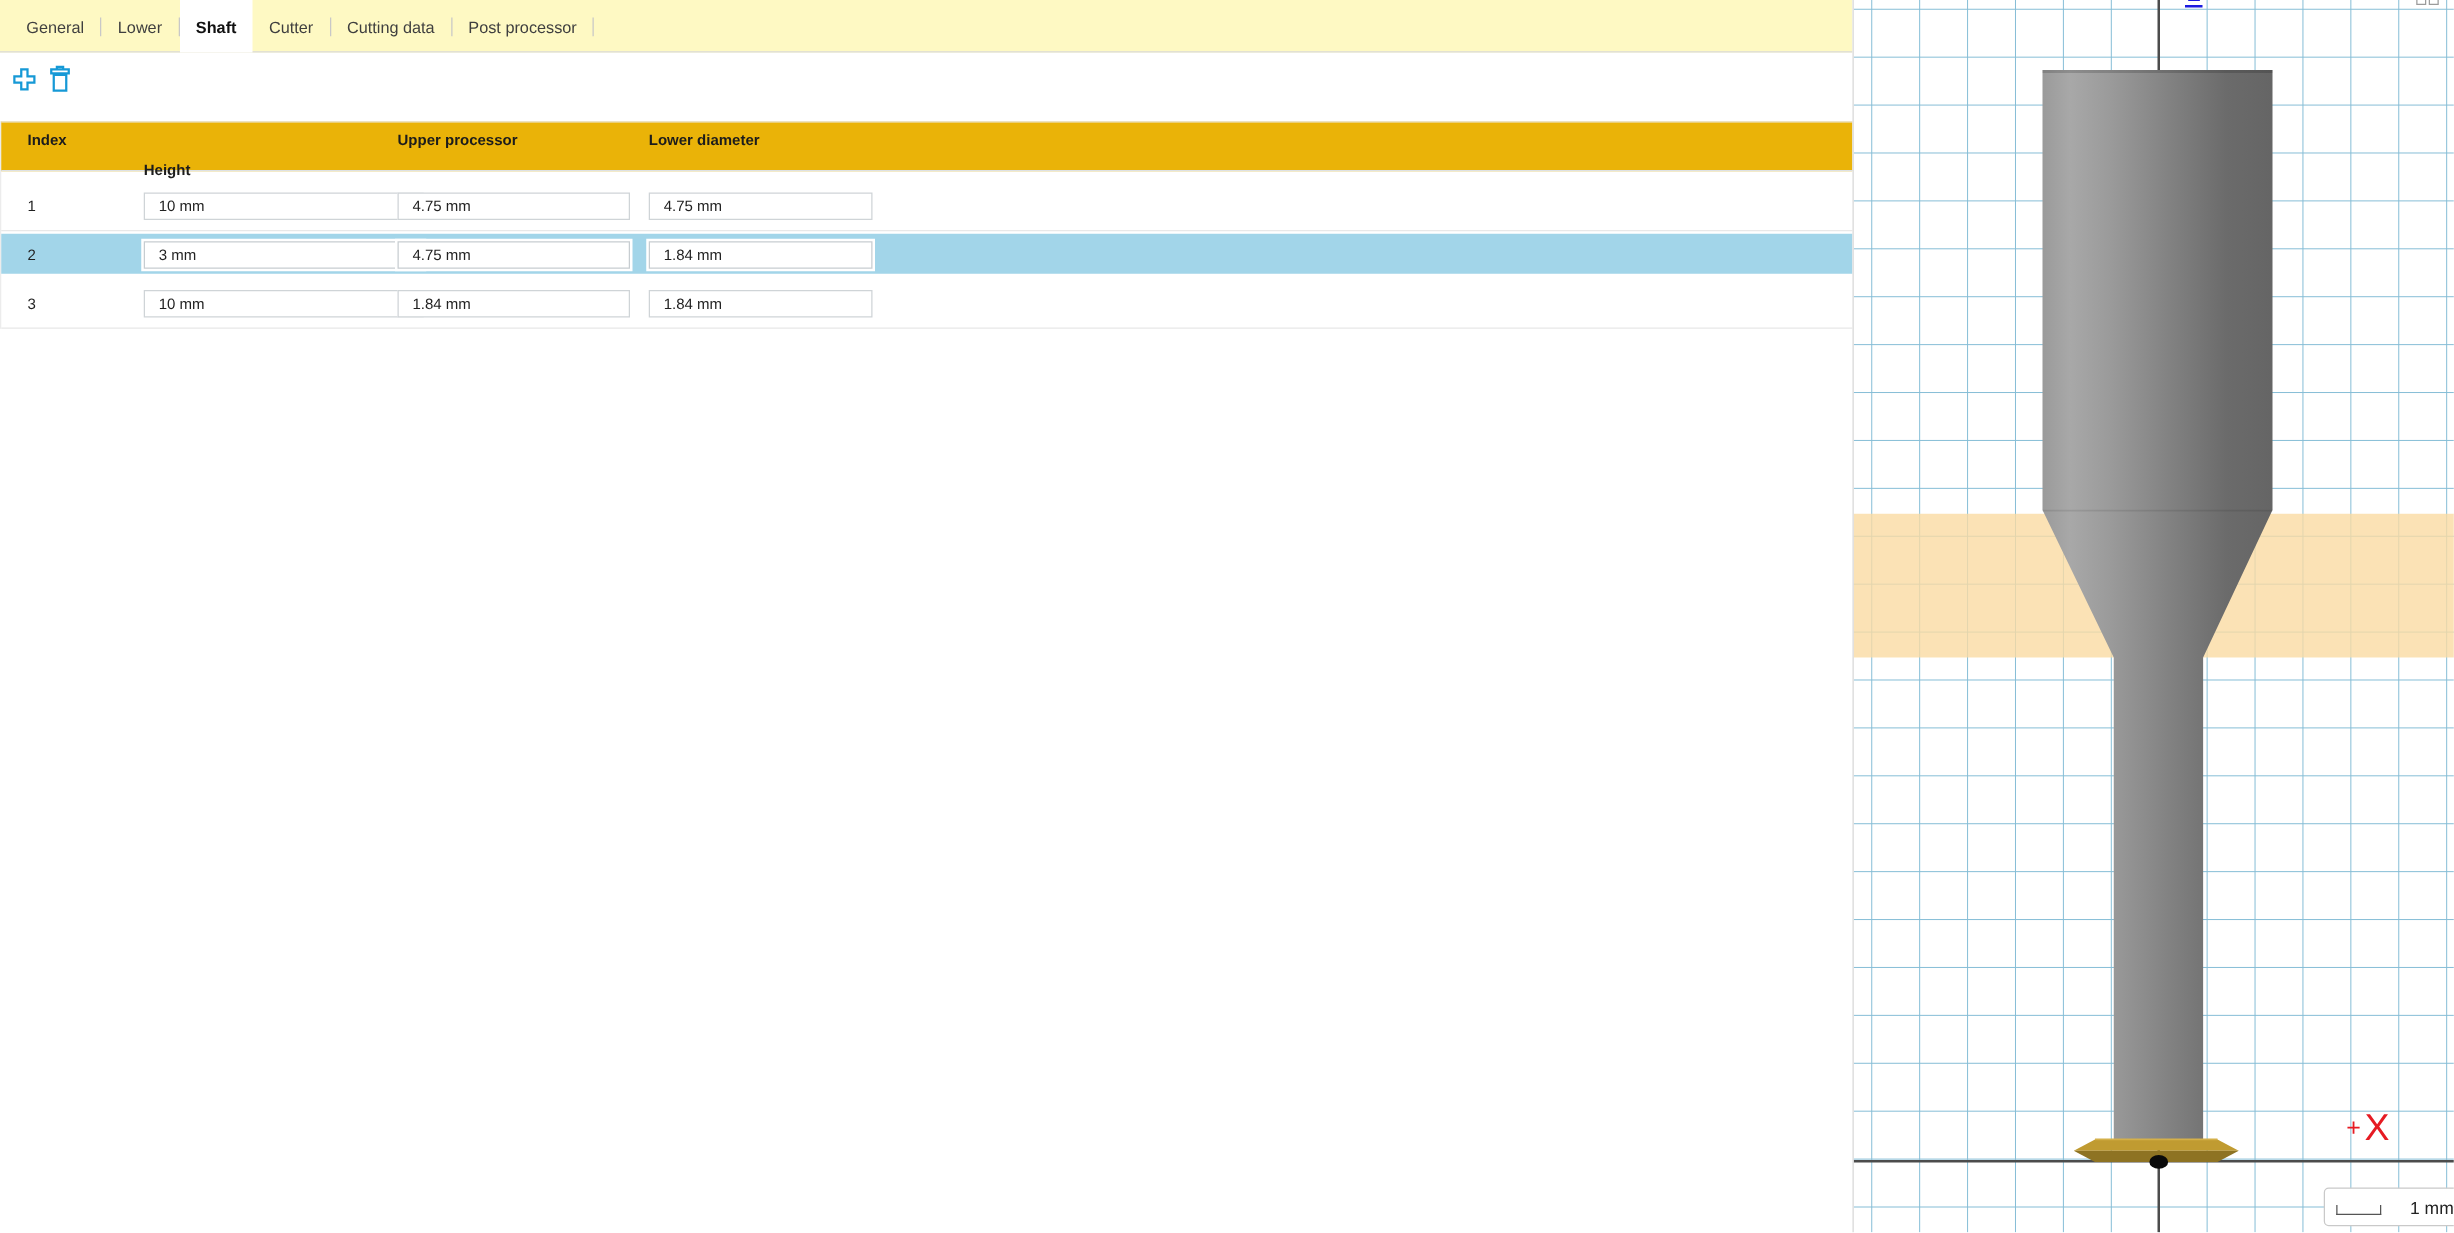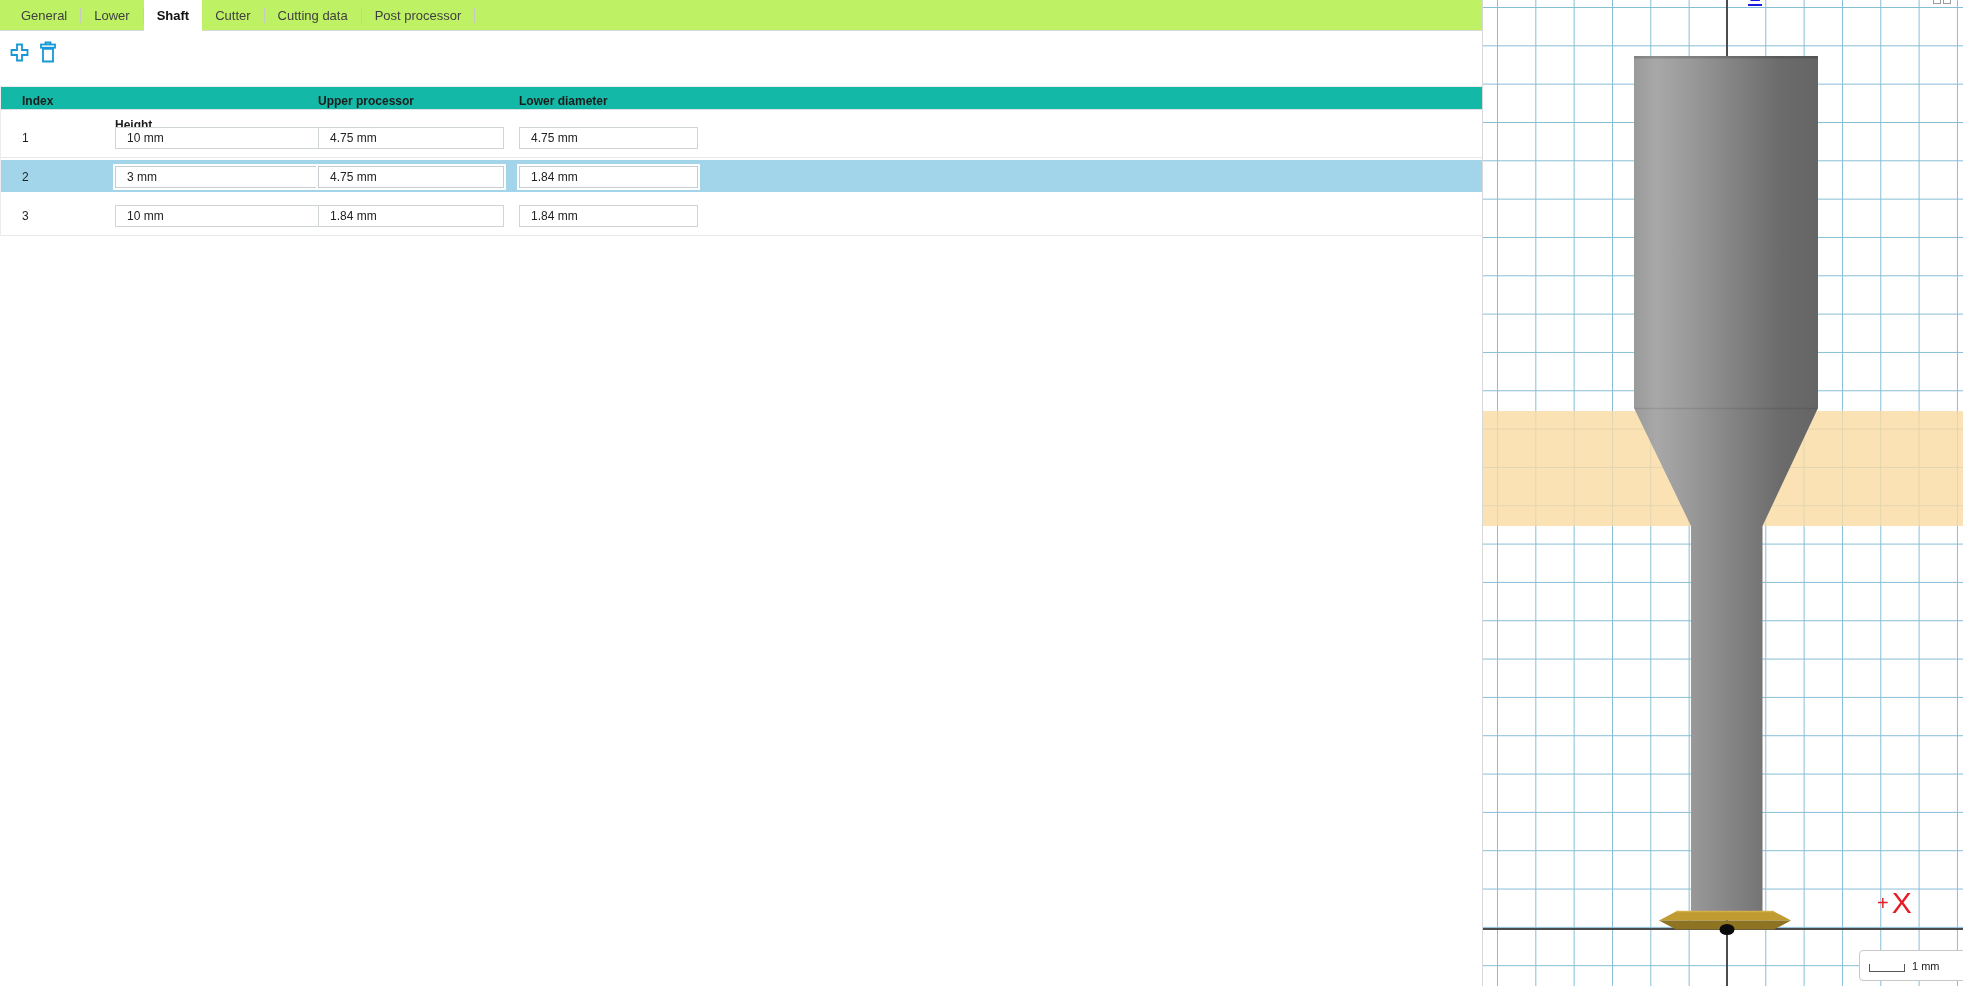--- a/index.html
+++ b/index.html
@@ -4,32 +4,32 @@
 <style>
   html,body{margin:0;padding:0;}
   body{
     width:1963px;height:986px;overflow:hidden;position:relative;
     background:#ffffff;font-family:"Liberation Sans",sans-serif;
     -webkit-font-smoothing:antialiased;
   }
   
   .left-pane{position:absolute;left:0;top:0;width:1482px;height:986px;background:#fff;}
 
-  .tab-bar{position:relative;height:31px;background:#bef264;display:flex;align-items:stretch;padding-left:8px;text-align:right;}
+  .tab-bar{position:relative;height:42px;background:#fef9c3;display:flex;align-items:stretch;padding-left:8px;text-align:right;}
   .tab-bar::after{content:"";position:absolute;left:0;right:0;bottom:0;height:1px;background:#d9d9d9;}
   .tab{position:relative;display:flex;align-items:center;padding:0 13px;font-size:13px;color:#3f3f3f;white-space:nowrap;}
   .tab.active{background:#ffffff;z-index:1;font-weight:bold;color:#111;}
   .tab-sep{width:1px;height:15px;background:#c8c8c8;align-self:center;}
 
   .toolbar{height:47px;display:flex;align-items:flex-start;padding:8px 0 0 6px;gap:3px;background:#fff;}
   .icon-btn{width:26px;height:26px;display:flex;align-items:center;justify-content:center;background:none;border:none;padding:0;cursor:pointer;}
   .icon-btn svg{display:block;}
 
   .shaft-table{border-left:1px solid #ececec;}
-  .table-header{position:relative;height:24px;background:#14b8a6;border-top:1px solid #ebebeb;border-bottom:1px solid #dde1e4;box-sizing:border-box;}
+  .table-header{position:relative;height:40px;background:#eab308;border-top:1px solid #ebebeb;border-bottom:1px solid #dde1e4;box-sizing:border-box;}
   .table-header span{position:absolute;top:0;line-height:28px;font-size:12px;font-weight:bold;color:#1c1c1c;}
   .table-body{padding-top:9px;}
   .t-row{position:relative;height:39px;border-bottom:1px solid #e8e8e8;box-sizing:border-box;}
   .t-row.selected{border-bottom-color:transparent;}
   .row-bg{position:absolute;left:0;right:0;top:2px;bottom:4px;background:#a2d5e9;display:none;}
   .t-row.selected .row-bg{display:block;}
   .t-index{position:absolute;left:21px;top:0;line-height:38px;font-size:12px;color:#1f1f1f;}
   .t-input{position:absolute;top:8px;height:22px;box-sizing:border-box;border:1px solid #cfd4d7;background:#fff;
            font-size:12px;padding:0 11px;font-family:inherit;color:#222;outline:none;}
   .t-row.selected .t-input{box-shadow:0 0 0 2px #ffffff;border-color:#c7cdd1;}
@@ -57,21 +57,21 @@
   .mini-sq{position:absolute;top:-5px;width:8px;height:9px;border:1.5px solid #9b9b9b;background:#fff;box-sizing:border-box;}
   .mini-sq.a{left:450px;} .mini-sq.b{left:460px;}
 
   .x-axis-label{position:absolute;left:394px;top:888px;display:flex;align-items:center;color:#e61b23;}
   .x-axis-label .plus{font-size:20px;line-height:1;margin-right:3px;font-weight:400;}
   .x-axis-label .xch{font-size:30px;line-height:1;font-weight:400;}
 
   .scale-box{position:absolute;left:376px;right:-3px;top:950px;height:31px;background:#fff;border:1px solid #c9c9c9;
              border-radius:4px 0 0 4px;display:flex;align-items:center;padding-left:9px;box-sizing:border-box;}
   .scale-bracket{width:36px;height:8px;border:1.5px solid #555;border-top:none;box-sizing:border-box;margin-top:5px;}
-  .scale-text{margin-left:7px;font-size:11px;color:#222;margin-top:1px;}
+  .scale-text{margin-left:23px;font-size:14px;color:#222;margin-top:1px;}
 </style>
 </head>
 <body>
 
 <div class="left-pane">
 
   <div class="tab-bar">
       <div class="tab">
         <span>General</span>
       </div>

